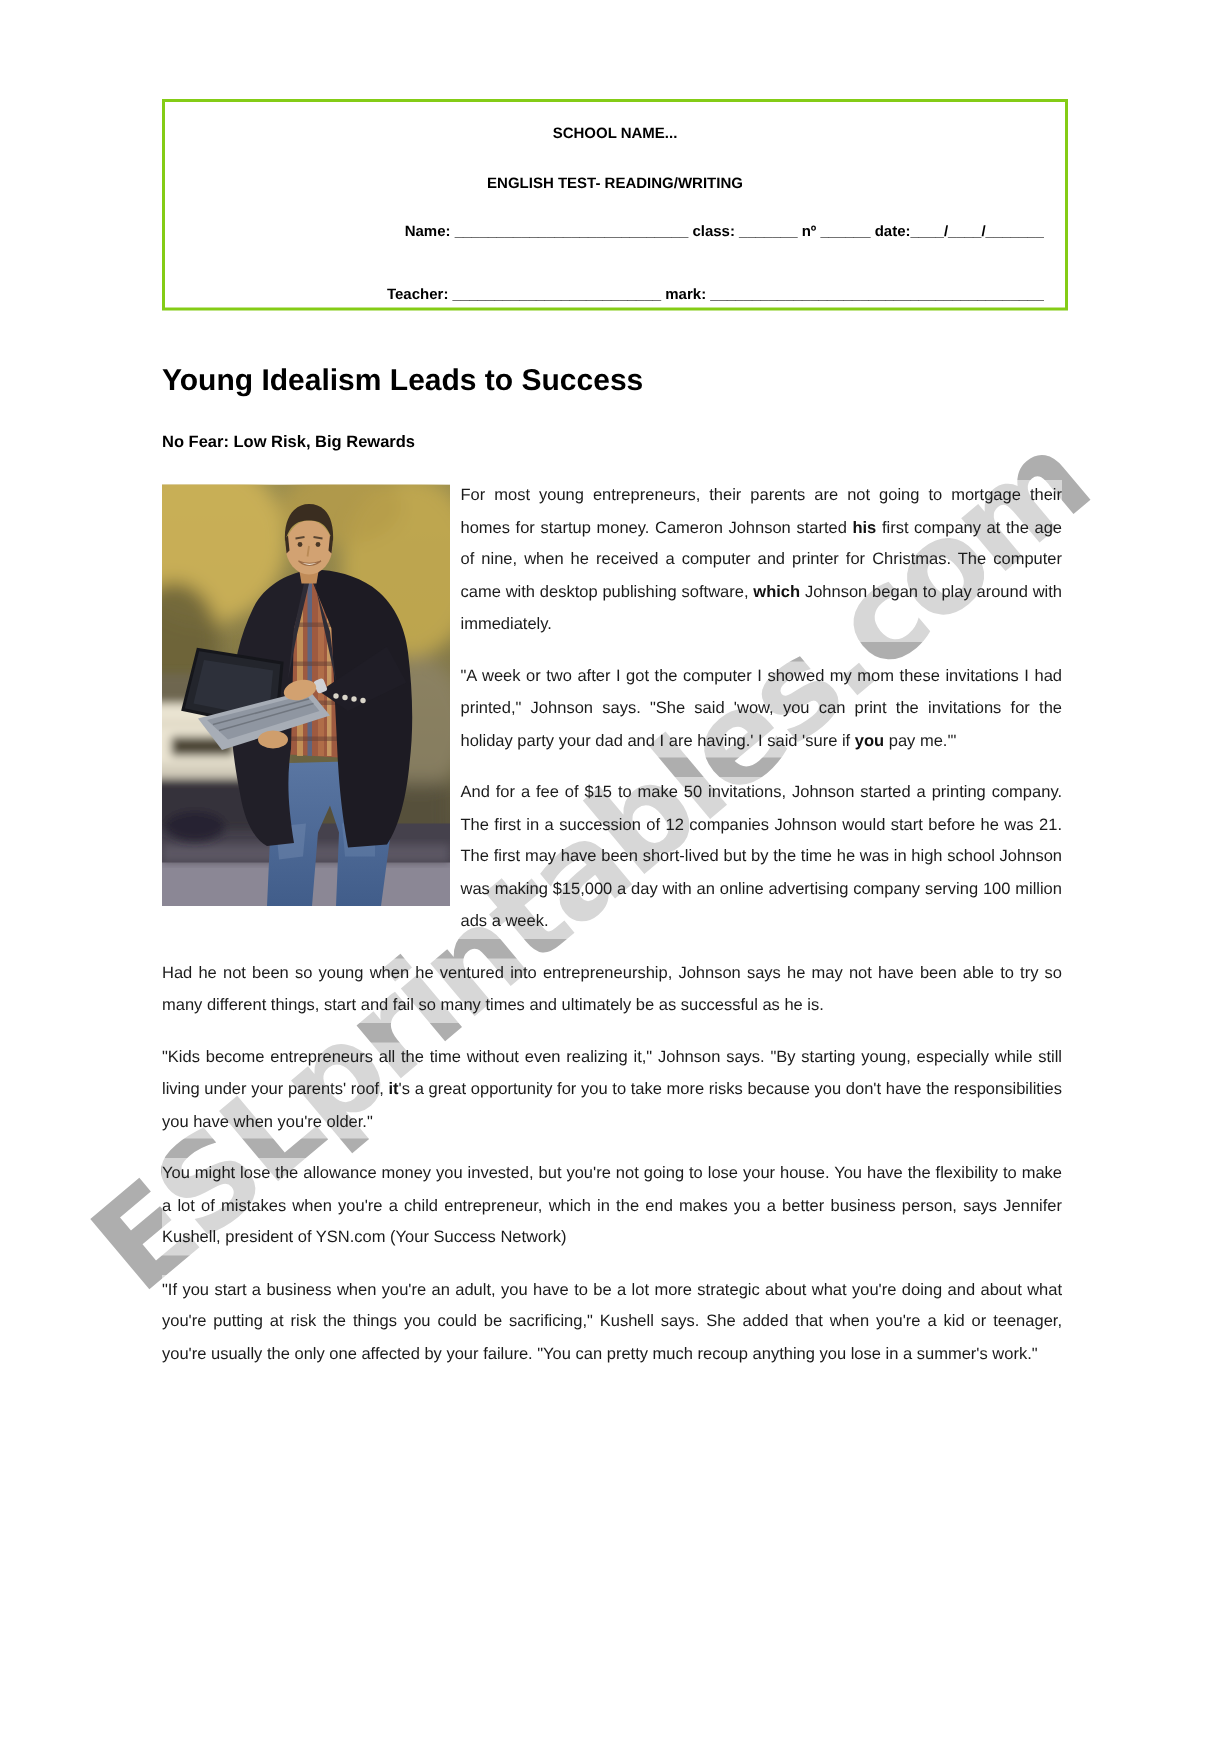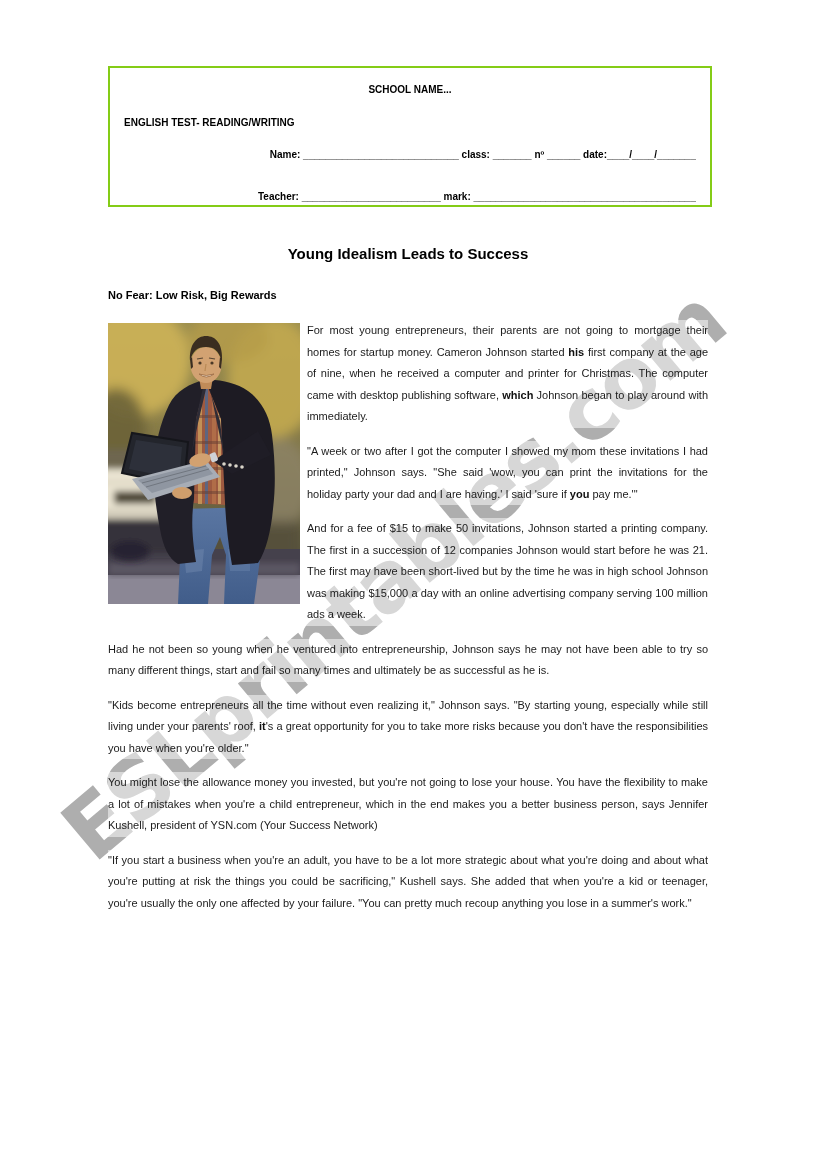--- a/index.html
+++ b/index.html
@@ -34,35 +34,35 @@
     border:2px solid #84cc16;
     padding:12px 14px 0 14px;
     z-index:2;
     color:#000;
     font-weight:bold;
     font-size:10px;
     background:transparent;
   }
   .header-box p{margin:0;line-height:16px;white-space:nowrap;overflow:hidden;}
   .hb-line1{text-align:center;margin-top:2px !important;}
-  .hb-line2{margin-top:17px !important;}
+  .hb-line2{text-align:center;margin-top:17px !important;}
   .hb-line3{text-align:right;margin-top:16px !important;}
   .hb-line4{text-align:right;margin-top:26px !important;}
   
   .content{
     position:absolute;
     left:108px;top:244px;
     width:600px;
     z-index:1;
   }
   .article-title{
     margin:0 0 23px 0;
-    font-size:15px;line-height:20px;
+    font-size:20px;line-height:20px;
     font-weight:bold;color:#000;
-    text-align:center;
+    text-align:left;
   }
   .article-subtitle{
     margin:0 0 16px 0;
     font-size:11px;line-height:17px;
     font-weight:bold;color:#000;
     text-align:left;
   }
   .article-body{display:block;}
   .article-body p{
     margin:0 0 13px 0;

